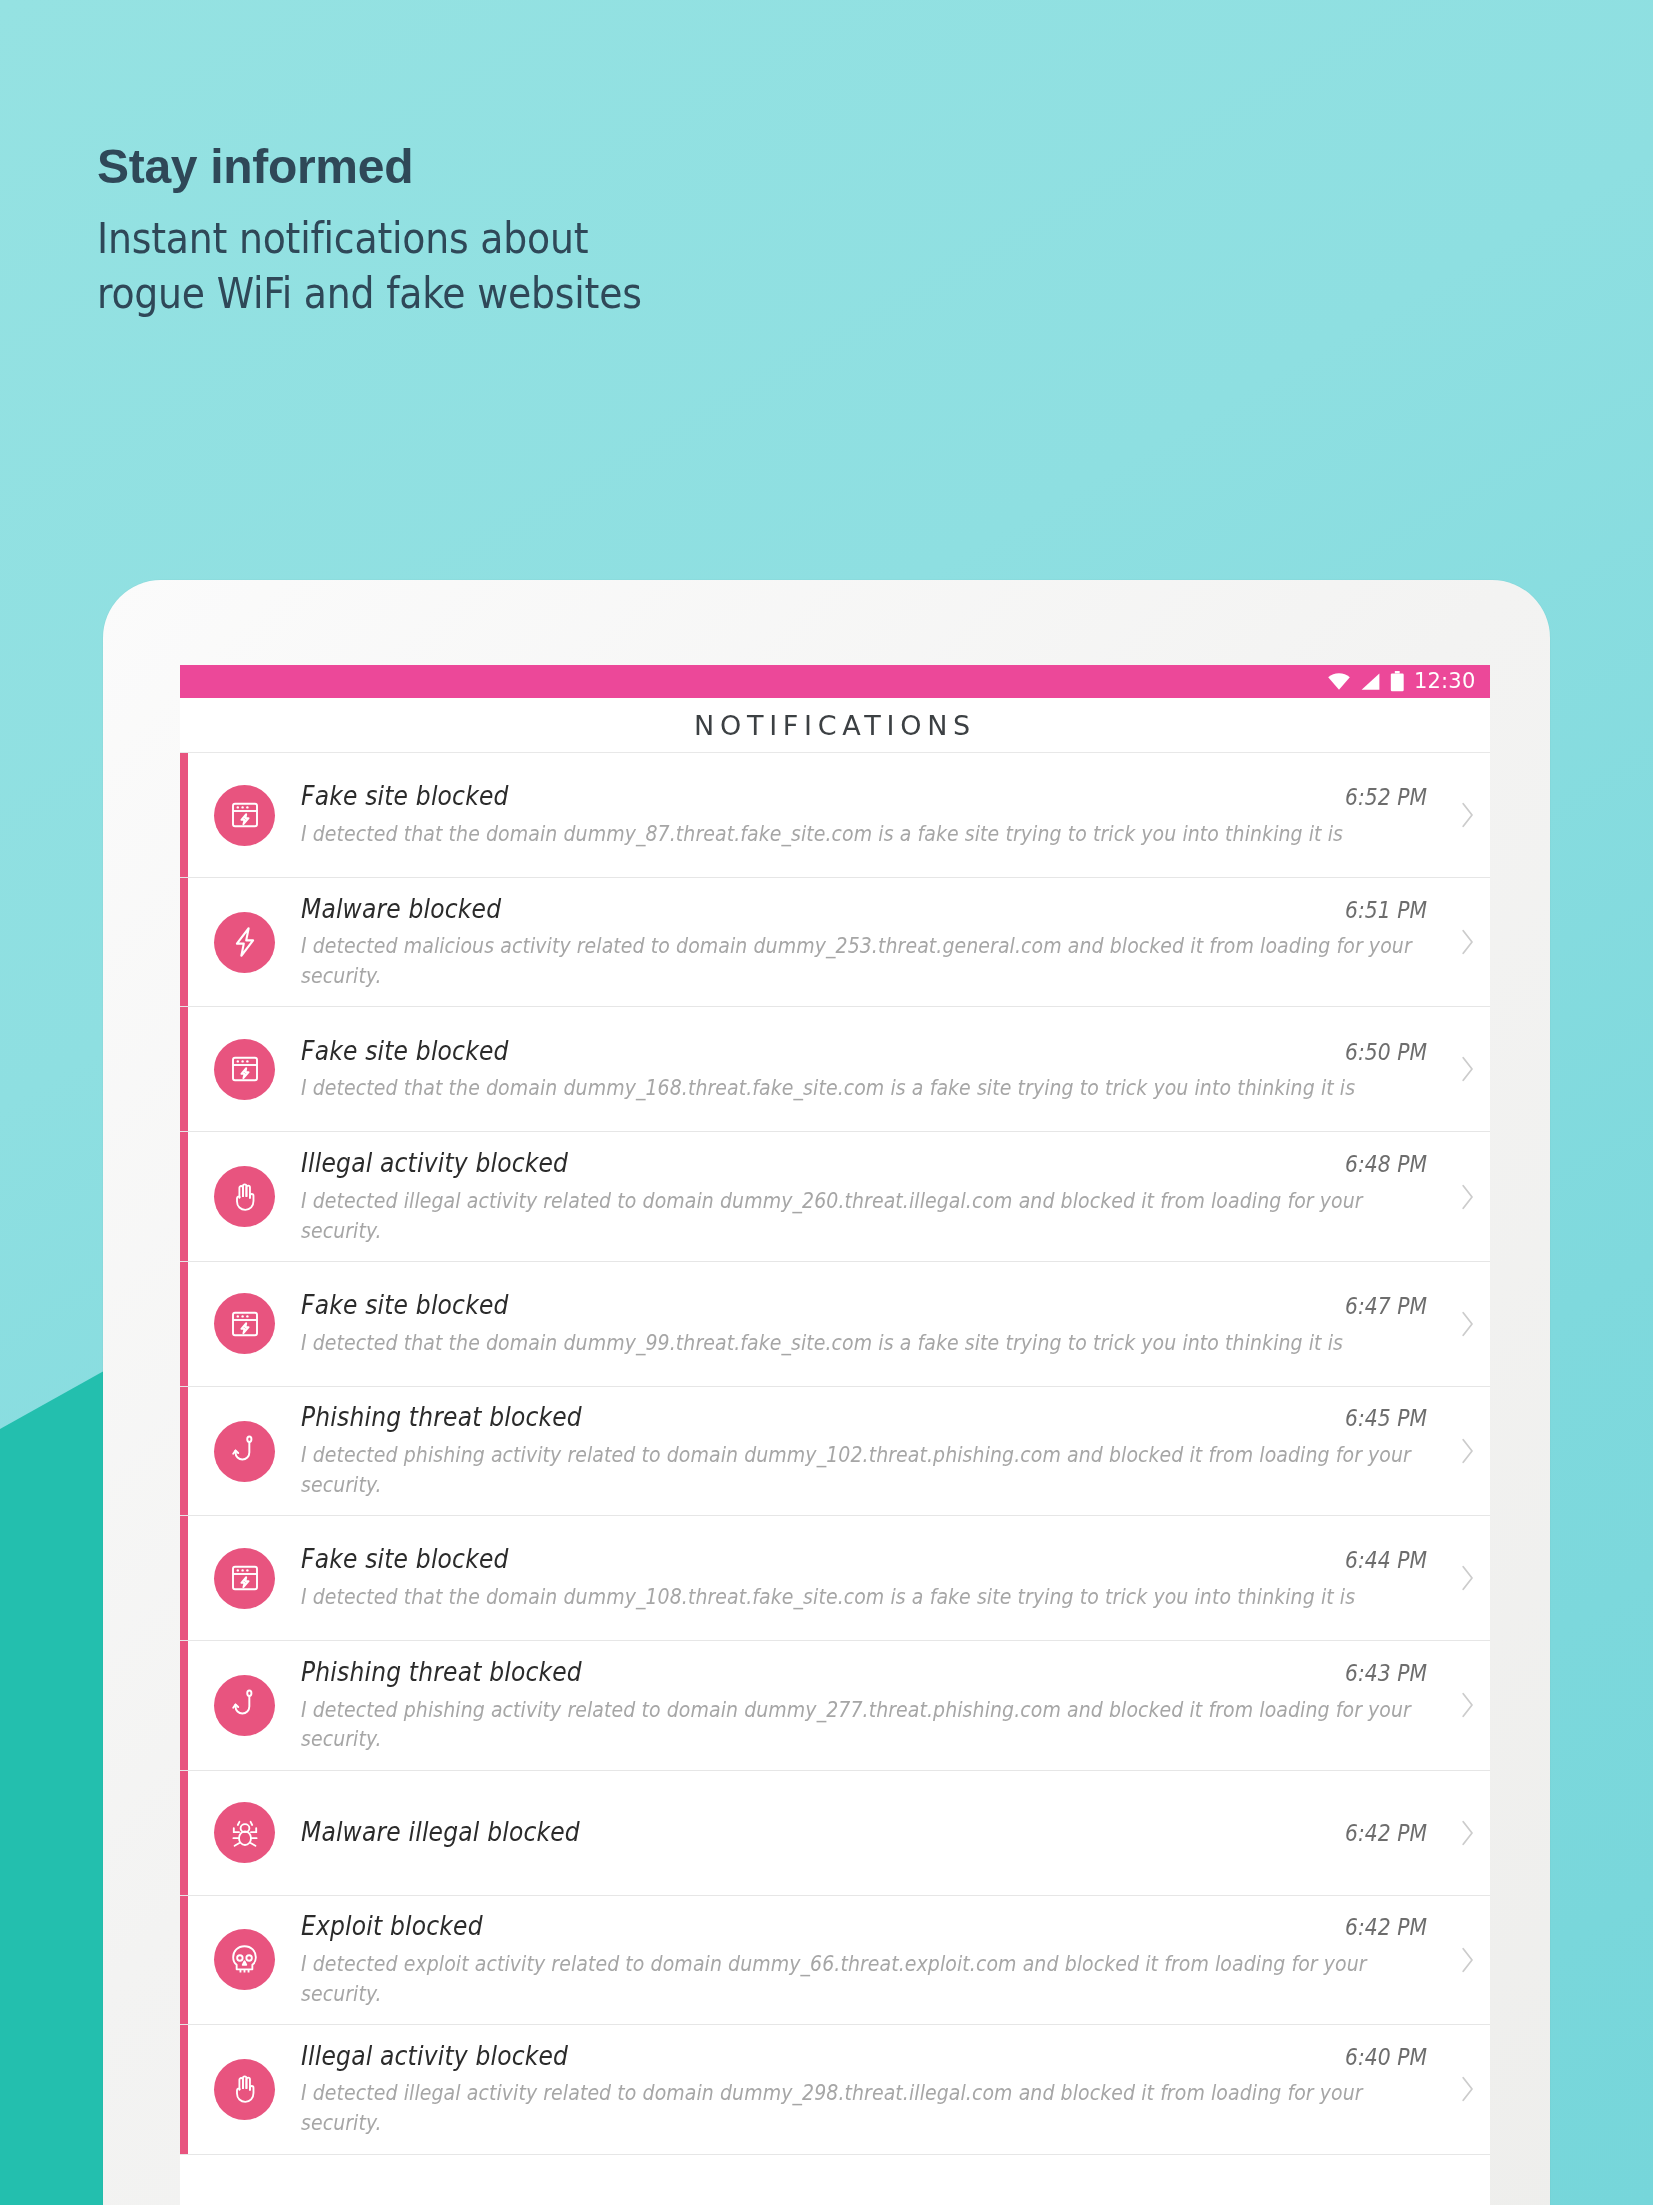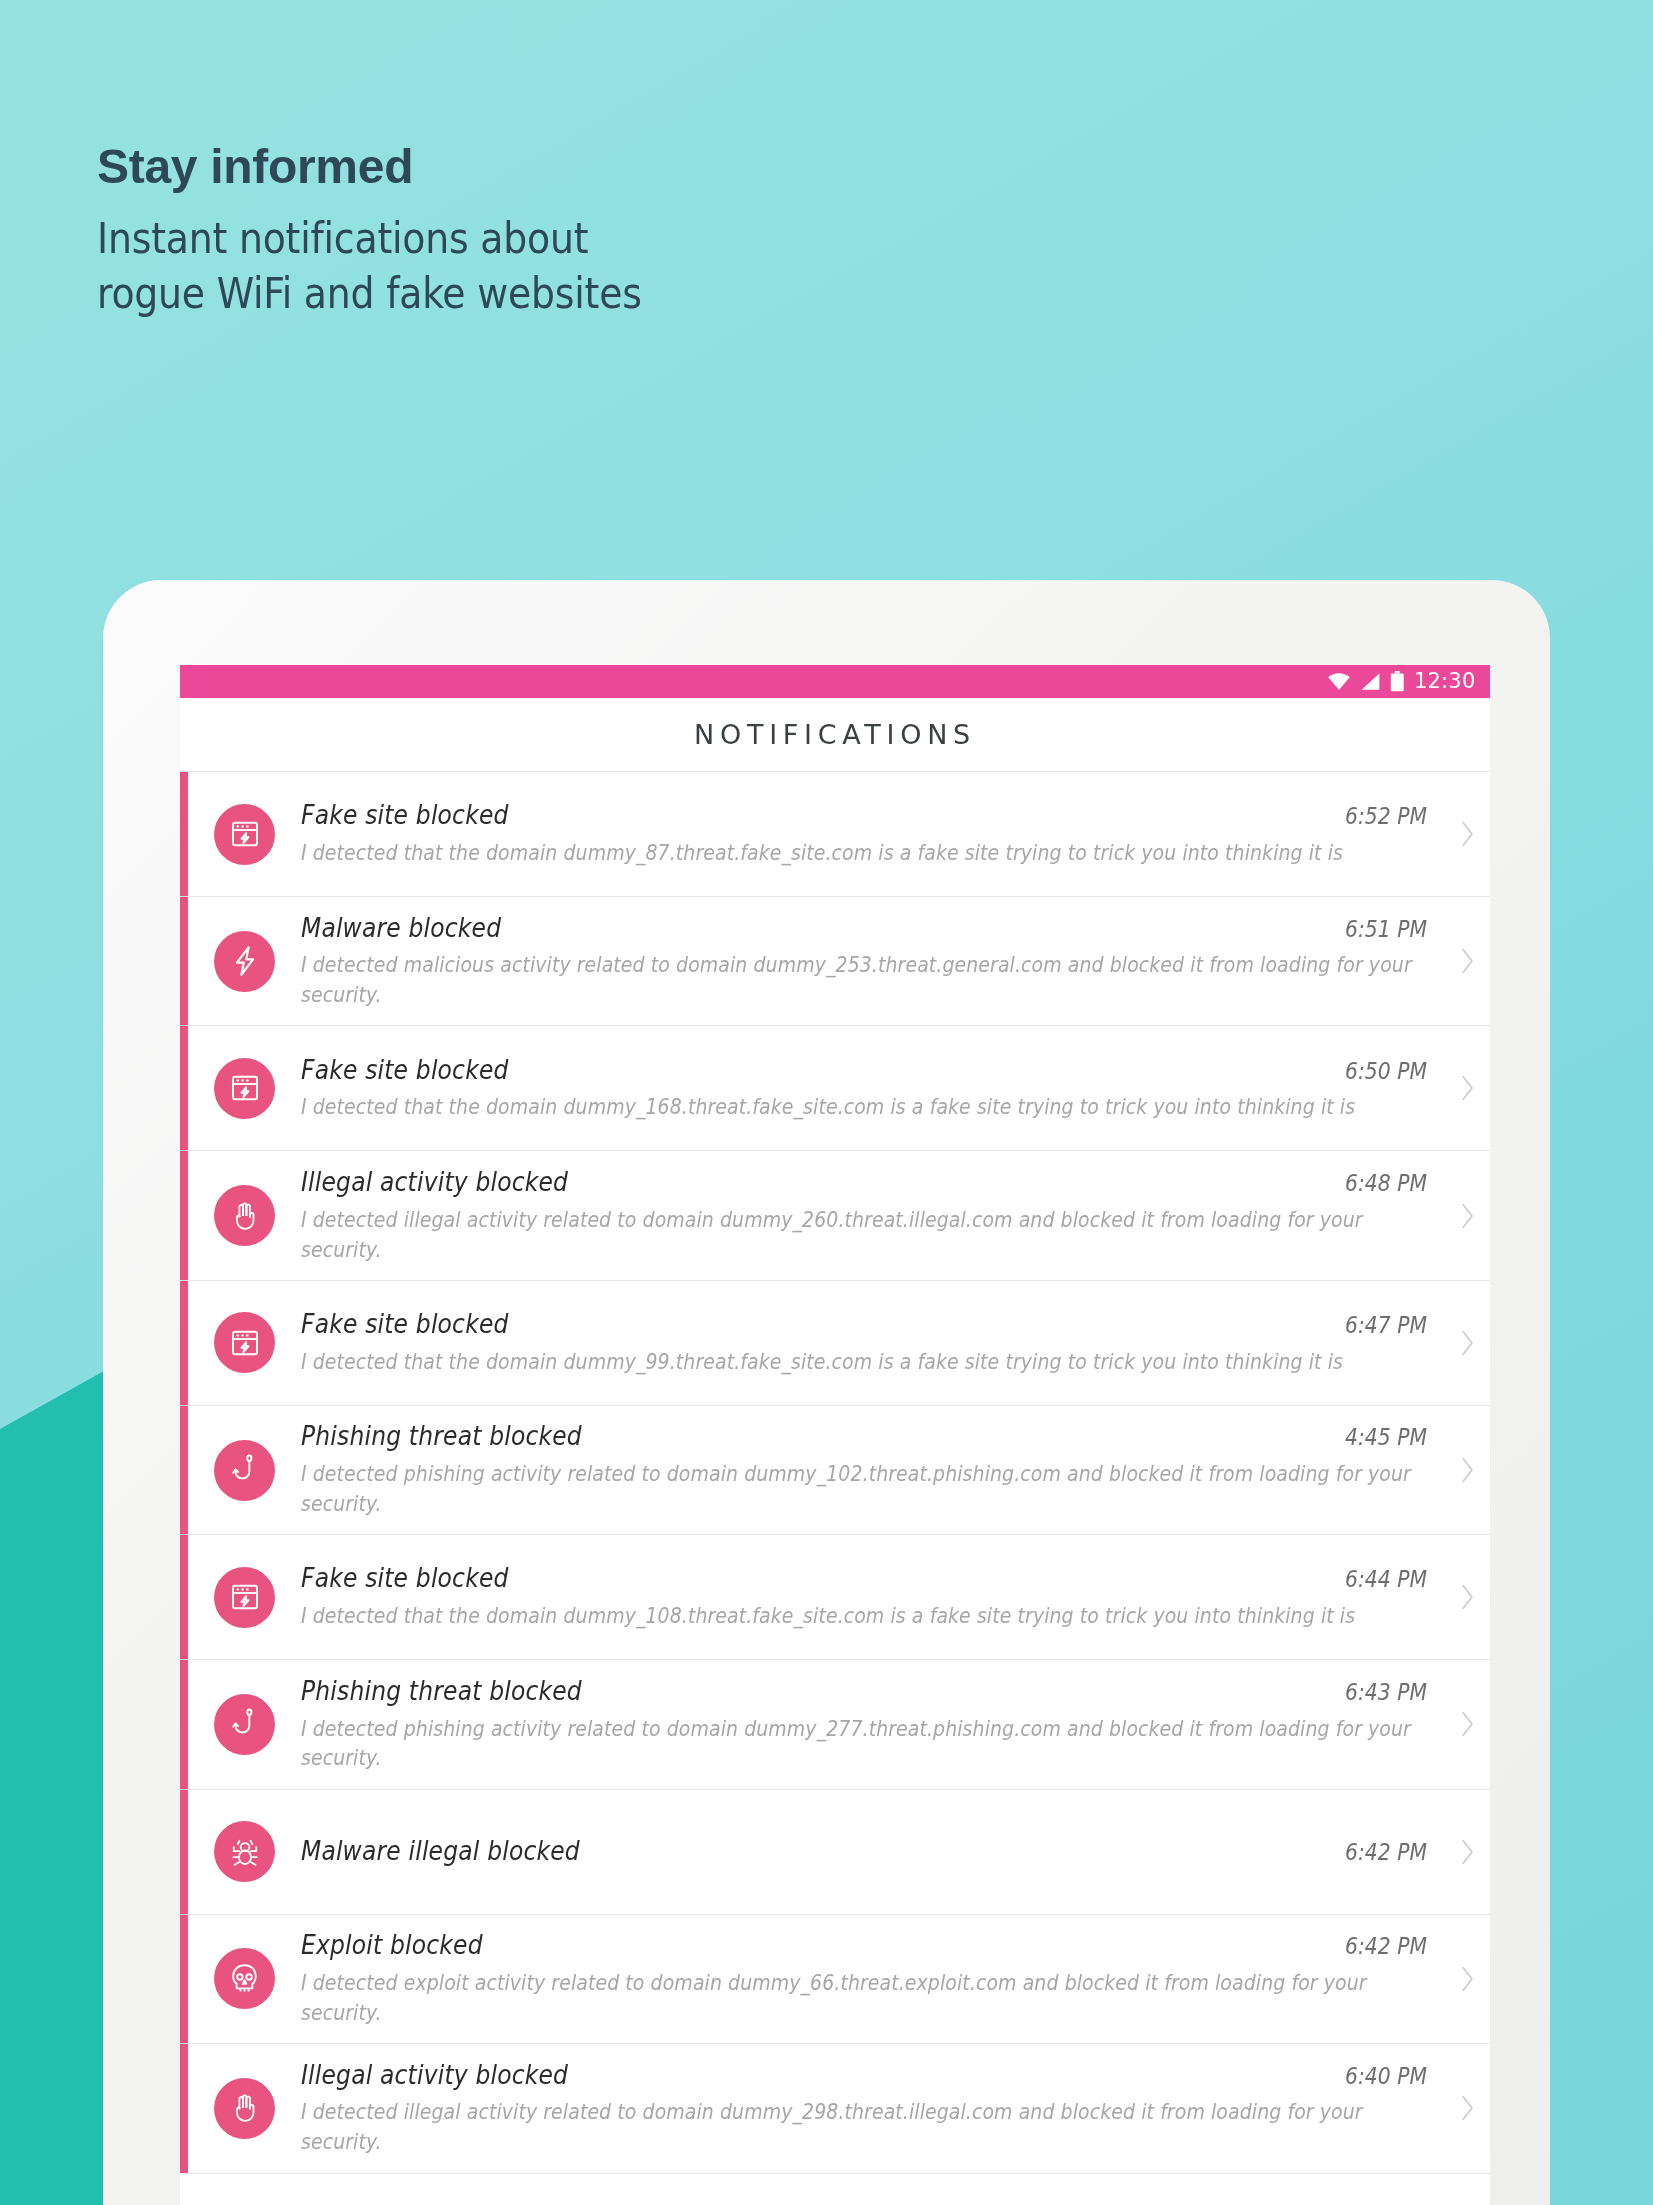--- a/index.html
+++ b/index.html
@@ -56,21 +56,21 @@
     padding-right:14.5px; gap:9px;
   }
   #status-bar svg { display:block; }
   #status-time {
     color:#ffffff; font-size:21px; letter-spacing:0.2px;
     font-family:"DejaVu Sans", sans-serif;
     padding-bottom:1.6px;
   }
   
   #app-bar {
-    height:74px; background:#ffffff;
+    height:55px; background:#ffffff;
     display:flex; align-items:center; justify-content:center;
     border-bottom:0.8px solid #e8e8e8;
   }
   #app-bar-title {
     font-size:27px; color:#3c4043; letter-spacing:5.7px;
     font-weight:400;
     font-family:"DejaVu Sans", sans-serif;
   }
   
   #notification-list { background:#ffffff; }
@@ -288,21 +288,21 @@
           <div class="row-icon">
             <svg width="29" height="36" viewBox="0 0 36 44" fill="none" stroke="#fff" stroke-width="2.4" stroke-linecap="round">
               <ellipse cx="24" cy="7.5" rx="2.6" ry="3.4"></ellipse>
               <path d="M24 11 V24 a8.6 8.6 0 0 1-8.6 8.6 A8.6 8.6 0 0 1 6.8 24 v-2.5"></path>
               <path d="M6.8 21.5 L4 25.5 M6.8 21.5 L10.2 24.5"></path>
             </svg>
           </div>
           <div class="row-body">
             <div class="row-top">
               <div class="row-title">Phishing threat blocked</div>
-              <div class="row-time">4:45 PM</div>
+              <div class="row-time">6:45 PM</div>
             </div>
             <div class="row-desc">I detected phishing activity related to domain dummy_102.threat.phishing.com and blocked it from loading for your security.</div>
           </div>
           <div class="row-chevron">
             <svg width="18" height="32" viewBox="0 0 22 40" fill="none" stroke="currentColor" stroke-width="2.2" stroke-linecap="round" stroke-linejoin="round">
               <path d="M5 6 L16 20 L5 34"></path>
             </svg>
           </div>
         </div>
         <div class="row">

